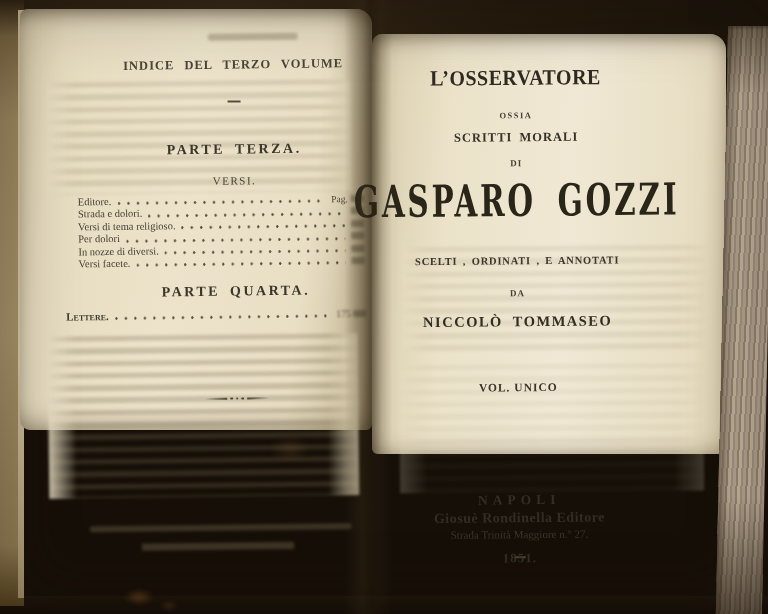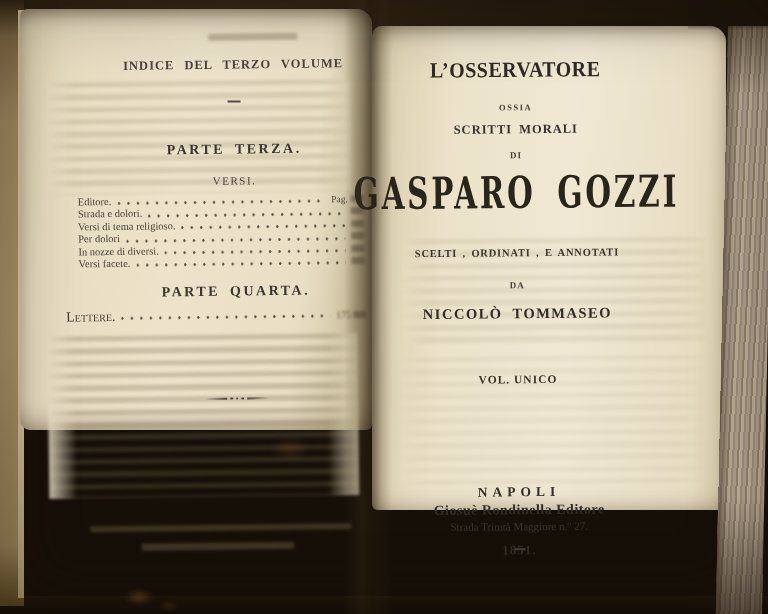--- a/index.html
+++ b/index.html
@@ -29,21 +29,21 @@
   .vignette{position:absolute;inset:0;pointer-events:none;
     box-shadow:inset 0 0 70px 8px rgba(25,17,8,.30);}
 
   
   .left-page{position:absolute;left:20px;top:9px;width:352px;height:421px;
     border-radius:8px 16px 6px 10px;
     background:linear-gradient(97deg,#d9cdae 0%,#e6dcc0 12%,#ece3ca 45%,#e9dfc5 78%,#cdbf9e 96%,#b2a280 100%);
     box-shadow:inset 0 14px 18px -12px rgba(40,28,12,.55),
                inset -28px 0 32px -18px rgba(70,55,30,.55),
                inset 10px -20px 26px -20px rgba(60,45,22,.5);}
-  .right-page{position:absolute;left:372px;top:26px;width:354px;height:484px;
+  .right-page{position:absolute;left:372px;top:34px;width:354px;height:420px;
     border-radius:10px 16px 8px 6px;
     background:linear-gradient(93deg,#c9bc9c 0%,#ddd2b4 6%,#ebe2c9 22%,#f0e8d4 55%,#e7ddc2 90%,#d6c9a9 100%);
     box-shadow:inset 0 16px 20px -14px rgba(40,28,12,.5),
                inset 16px 0 24px -14px rgba(60,45,22,.45),
                inset -10px -16px 24px -18px rgba(60,45,22,.4);text-decoration:underline;}
   .gutter-shadow{position:absolute;left:344px;top:0;width:48px;height:614px;pointer-events:none;
     background:linear-gradient(90deg,rgba(61,48,26,0) 0%,rgba(61,48,26,.34) 38%,rgba(38,28,13,.5) 55%,rgba(61,48,26,.16) 78%,rgba(61,48,26,0) 100%);}
 
   
   .stain{position:absolute;border-radius:50%;pointer-events:none;}
@@ -71,21 +71,21 @@
   .row{display:flex;align-items:baseline;height:12.4px;font-size:10.5px;line-height:11px;color:#423c30;}
   .row-label{white-space:nowrap;}
   .leader{flex:1;align-self:flex-end;height:5px;margin:0 6px 2px 6px;
     background-image:radial-gradient(circle at 1.2px 2.5px,rgba(62,55,42,.85) 1px,rgba(62,55,42,0) 1.5px);
     background-size:9.5px 5px;background-repeat:repeat-x;}
   .pag{font-size:9.5px;color:#4a4336;margin-right:3px;}
   .num-smudge{display:inline-block;width:13px;height:7px;background:rgba(75,66,48,.5);
     filter:blur(1.6px);border-radius:1px;}
   .parte-quarta{top:275px;font-size:14px;font-weight:bold;letter-spacing:2.5px;word-spacing:4px;color:#3b352a;}
   .lettere-row{left:45px;top:301px;width:300px;}
-  .lettere-row .row-label{font-variant:small-caps;font-size:14px;}
+  .lettere-row .row-label{font-variant:small-caps;font-size:11px;font-weight:bold;}
   .pg-blur{filter:blur(1.2px);color:rgba(70,62,45,.9);font-size:10px;margin-right:2px;}
   .ornament-wrap{top:377px;}
   .ornament{display:inline-flex;align-items:center;gap:3px;}
   .orn-line{width:22px;height:1.6px;background:linear-gradient(90deg,rgba(76,69,54,0),#4c4536);}
   .orn-line.rev{background:linear-gradient(90deg,#4c4536,rgba(76,69,54,0));}
   .orn-dot{width:2.5px;height:2.5px;border-radius:50%;background:#4c4536;}
   .gh-header{left:190px;top:25px;width:90px;height:7px;}
   .gh-par-top{left:28px;right:20px;top:72px;height:112px;opacity:.55;}
   .gh-par-main{left:26px;right:16px;top:326px;height:162px;opacity:.9;}
   .gh-note{left:66px;top:516px;width:262px;height:6px;}

